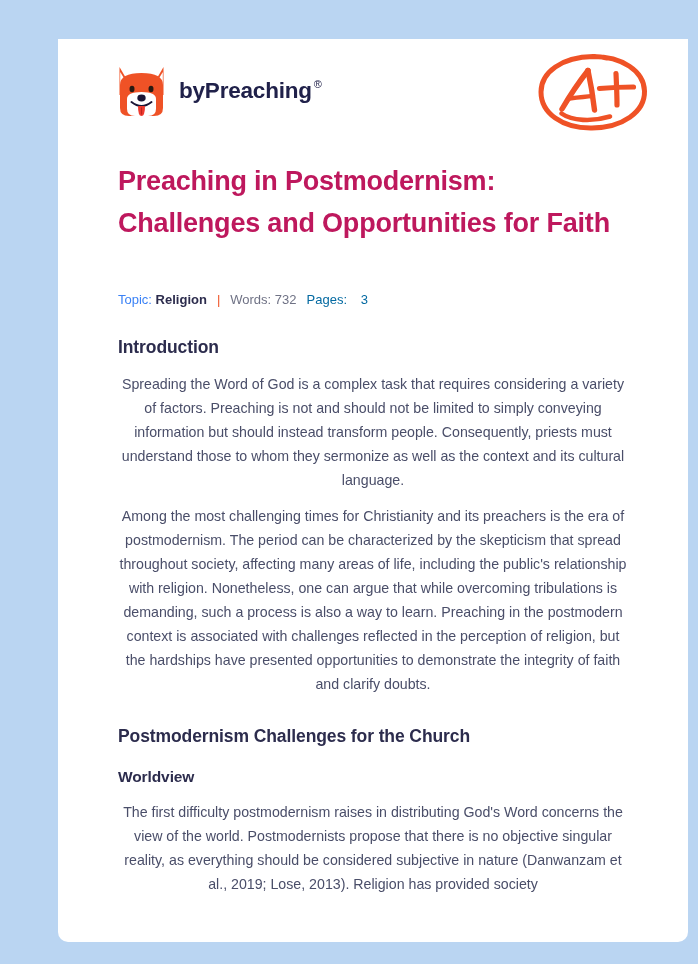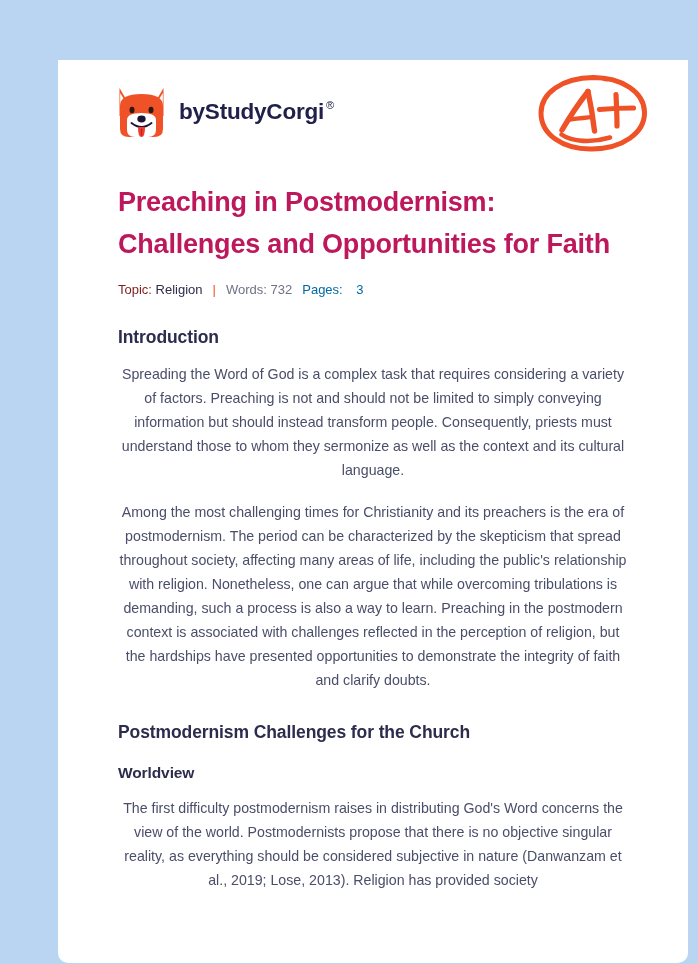--- a/index.html
+++ b/index.html
@@ -10,21 +10,21 @@
     width: 698px;
     height: 964px;
     background: #bad5f2;
     font-family: "Liberation Sans", sans-serif;
     overflow: hidden;
   }
 
   .page-sheet {
     position: absolute;
     left: 58px;
-    top: 60px;
+    top: 39px;
     width: 630px;
     height: 903px;
     background: #ffffff;
     border-radius: 0 0 10px 10px;
     overflow: hidden;
   }
 
   .sheet-inner {
     padding: 0 60px 0 60px;
   }
@@ -87,24 +87,24 @@
   
   .doc-meta {
     margin-top: 17px;
     font-size: 13px;
     color: #6f7285;
     display: flex;
     align-items: baseline;
     flex-wrap: nowrap;
     white-space: pre;
   }
-  .meta-topic-label { color: #7f1d1d; }
+  .meta-topic-label { color: #3b82f6; margin-top: 31px; }
   .meta-topic-value {
     color: #2c2c4d;
-    font-weight: normal;
+    font-weight: bold;
     text-decoration: none;
   }
   .meta-sep {
     color: #ef5226;
     margin: 0 10px;
   }
   .meta-words { color: #6f7285; }
   .meta-pages { color: #0369a1; margin-left: 10px; }
 
   
@@ -122,21 +122,21 @@
     color: #2c2c4d;
     letter-spacing: -0.1px;
   }
   .para {
     margin: 15px 0 0 0;
     font-size: 14.2px;
     line-height: 24px;
     color: #4a4e69;
     text-align: center;
   }
-  .para + .para { margin-top: 18px; }
+  .para + .para { margin-top: 12px; }
   .section-first-para { margin-top: 14px; }
 </style>
 </head>
 <body>
 
 <div class="page-sheet">
   <div class="sheet-inner">
 
     <div class="brand-header">
 
@@ -158,21 +158,21 @@
 
           <ellipse cx="23.5" cy="33" rx="4.2" ry="3.4" fill="#1b1636"></ellipse>
 
           <path d="M13.5 37 Q23.5 45 33.5 37" stroke="#1b1636" stroke-width="2" fill="none" stroke-linecap="round"></path>
 
           <path d="M20 41 L27 41 Q27 51 23.5 51 Q20 51 20 41 Z" fill="#ef3b30"></path>
           <path d="M23.5 42.5 L23.5 49.5" stroke="#c2241b" stroke-width="1.1"></path>
         </svg>
         <div class="brand-wordmark">
           <span>by </span>
-            <span>StudyCorgi</span>
+            <span>Preaching</span>
             <span class="brand-reg">®</span>
         </div>
       </div>
 
       <div class="grade-badge">
         <svg viewBox="0 0 114 82">
           <g fill="none" stroke="#ef5226" stroke-linecap="round" stroke-linejoin="round">
 
             <path d="M57 5.5 C86 5.5 108 20 108.5 40 C109 61 86.5 76.5 56 77 C26 77.5 5 62 5 41 C5 21 26 6 57 5.5 C62 5.5 67 6 71 7" stroke-width="5"></path>
 

